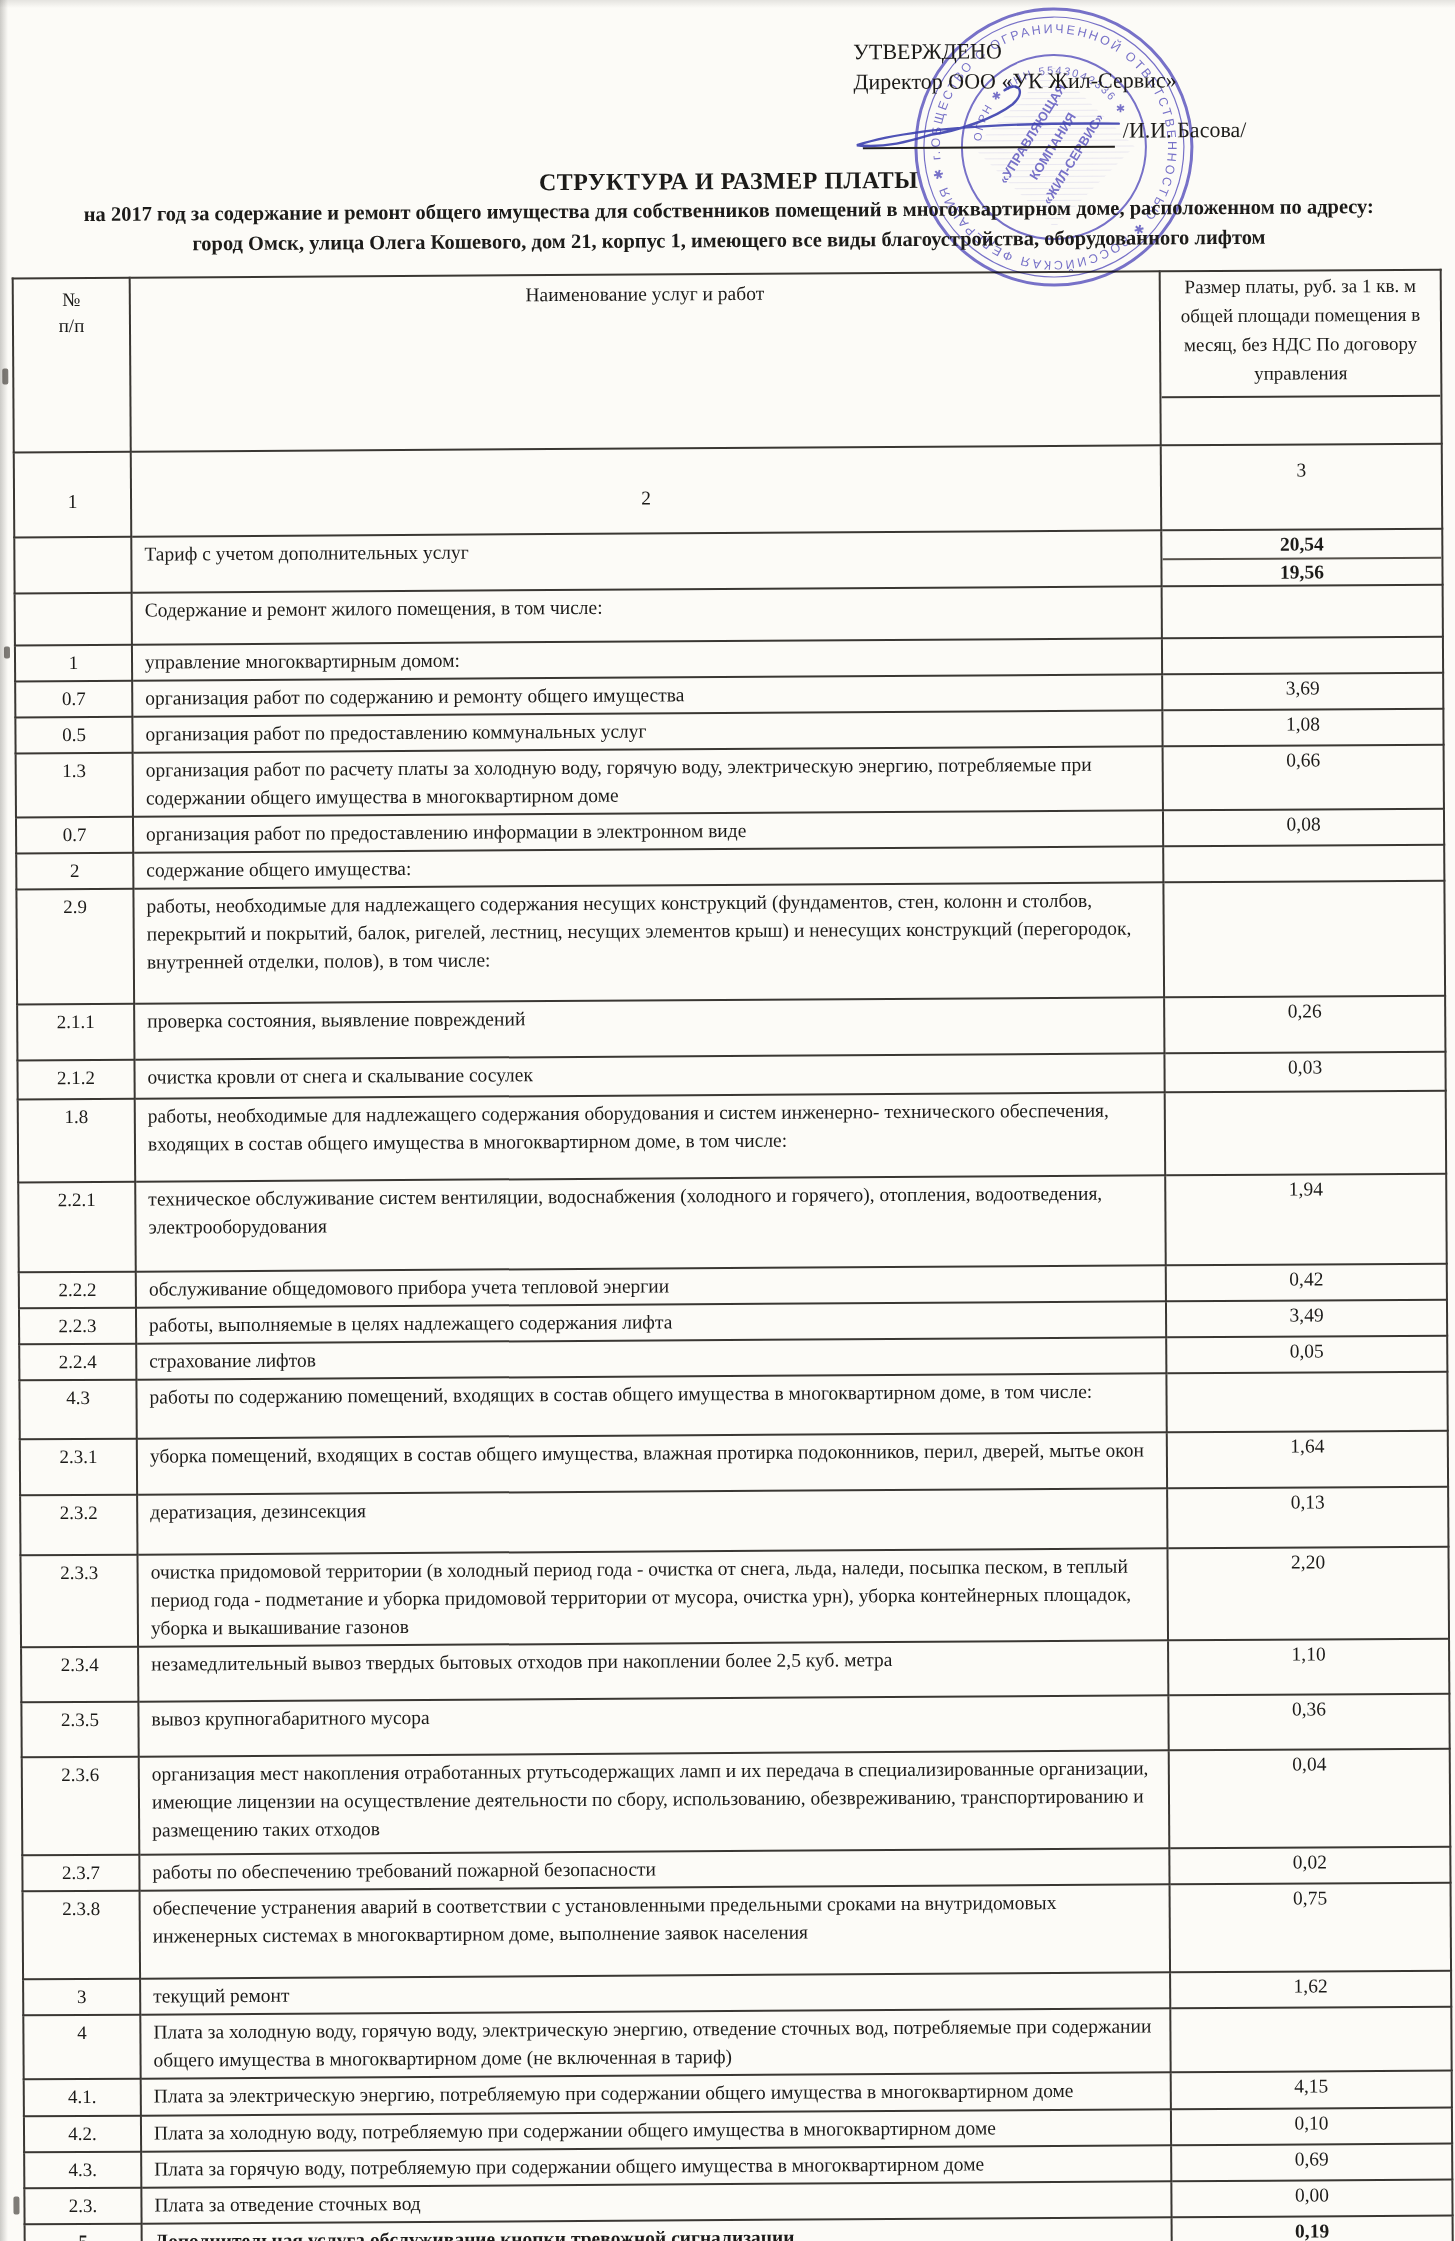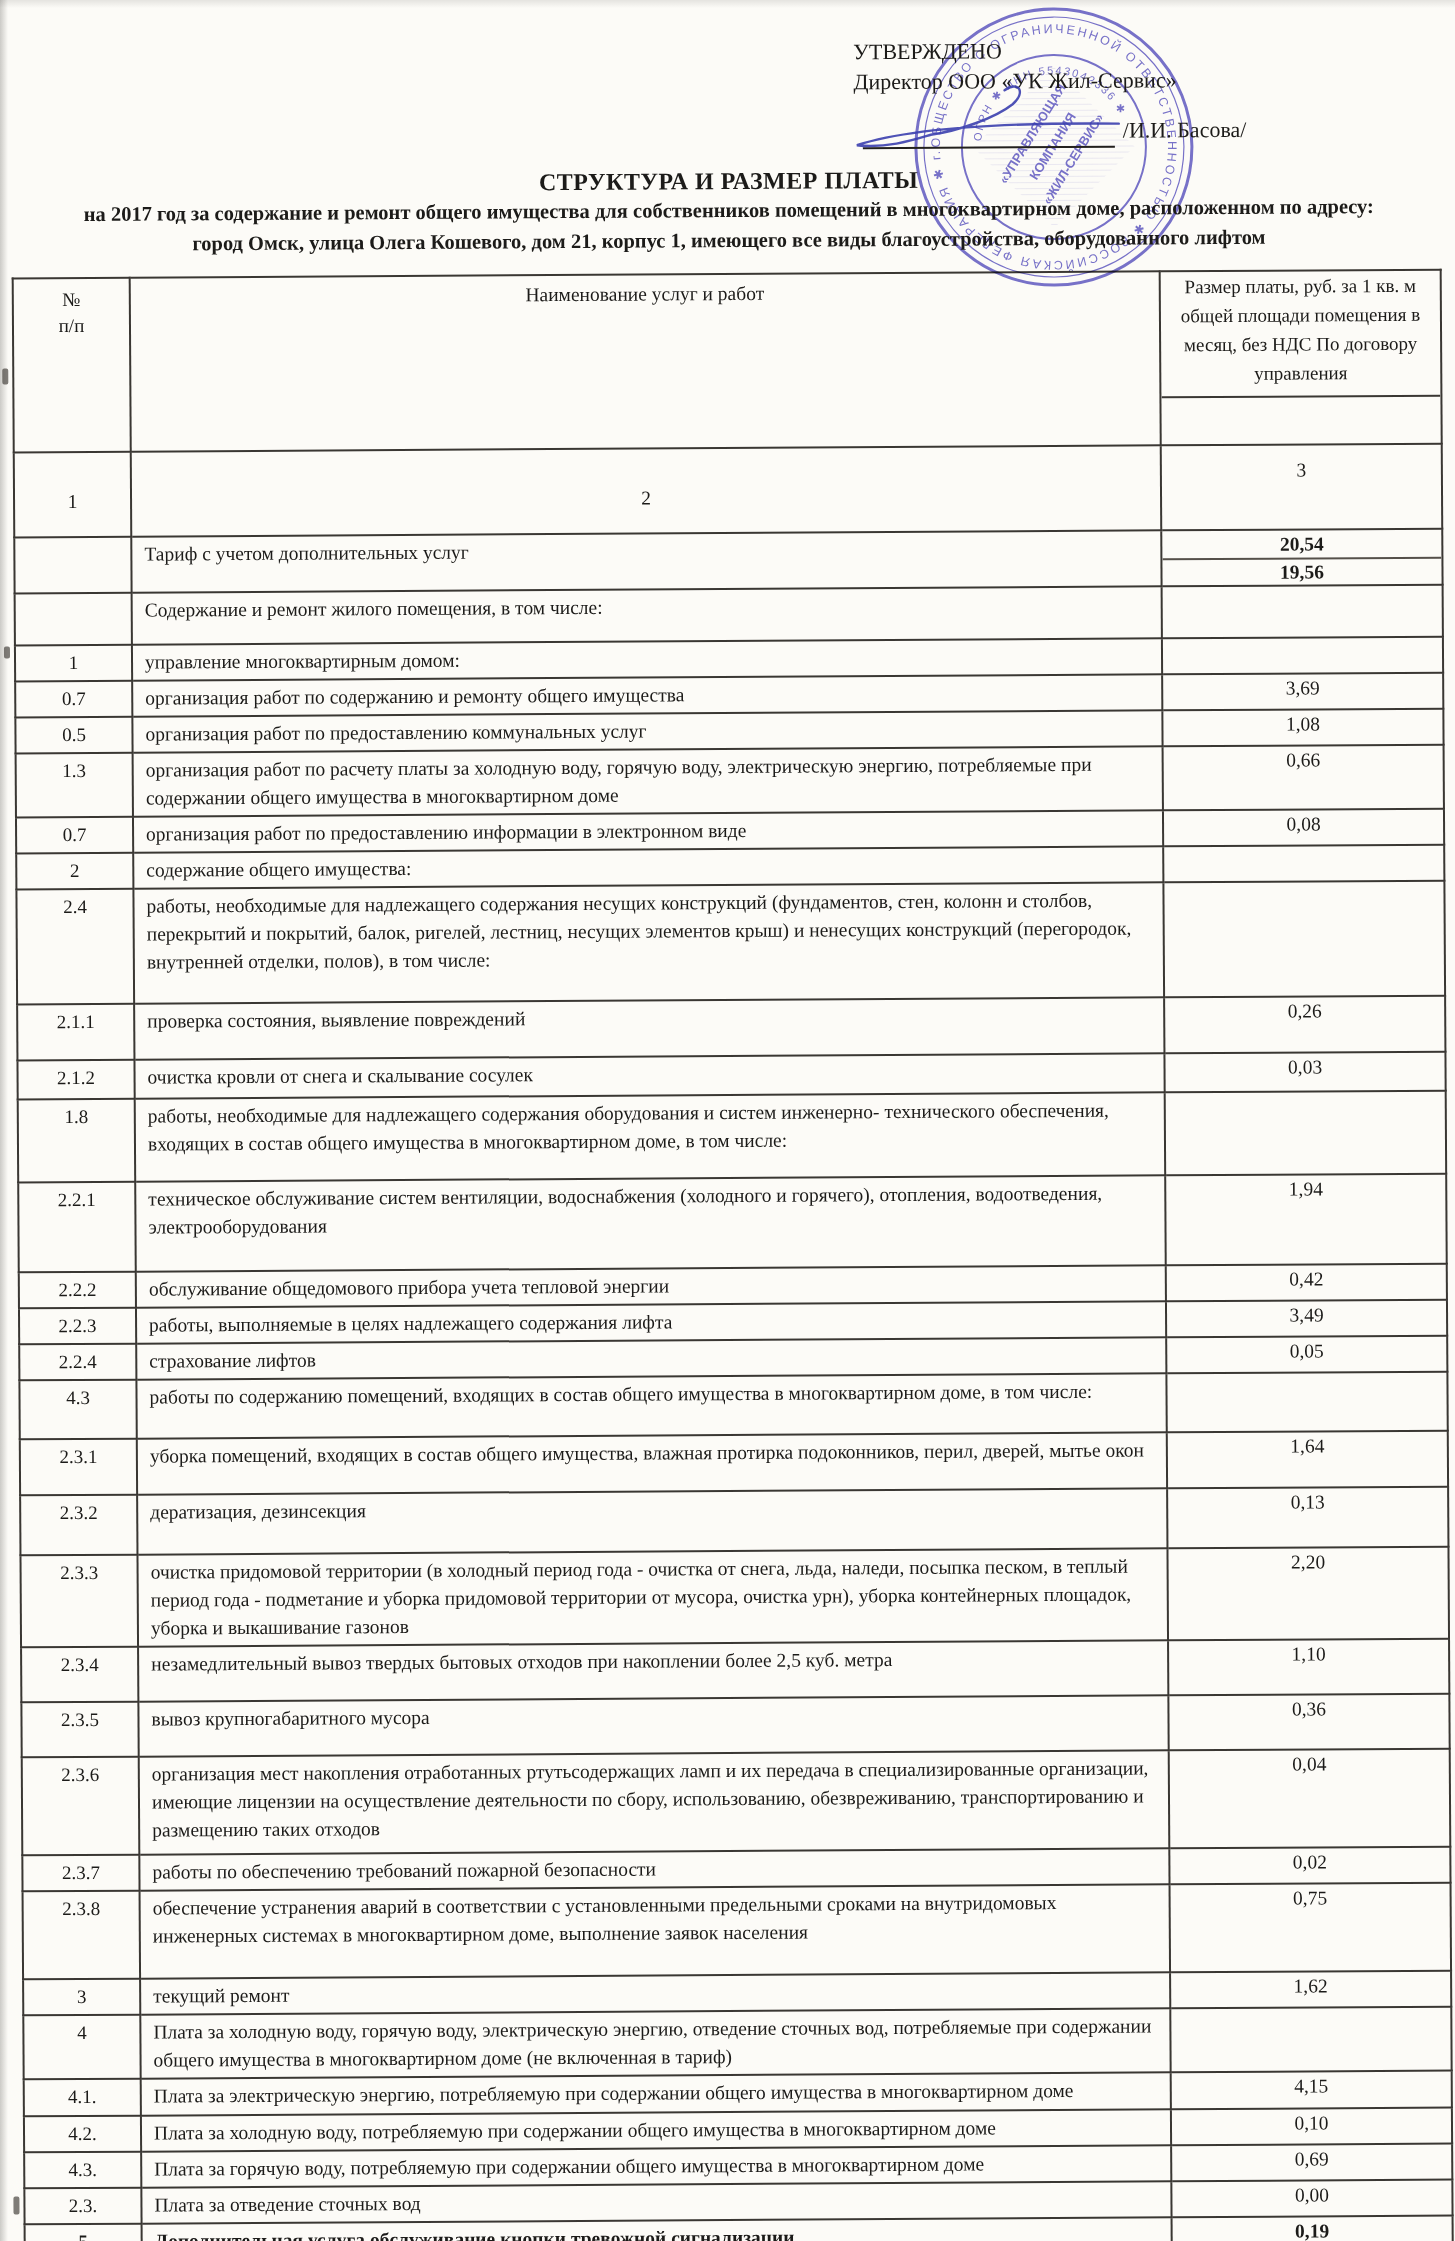--- a/index.html
+++ b/index.html
@@ -196,21 +196,21 @@
             </td>
   </tr>
           <tr style="height: 29px;">
     <td class="c-num">2</td>
     <td class="c-name">содержание общего имущества:</td>
     <td class="c-val">
               <div class="v1"></div>
             </td>
   </tr>
           <tr style="height: 115px;">
-    <td class="c-num">2.4</td>
+    <td class="c-num">2.9</td>
     <td class="c-name">работы, необходимые для надлежащего содержания несущих конструкций (фундаментов, стен, колонн и столбов, перекрытий и покрытий, балок, ригелей, лестниц, несущих элементов крыш) и ненесущих конструкций (перегородок, внутренней отделки, полов), в том числе:</td>
     <td class="c-val">
               <div class="v1"></div>
             </td>
   </tr>
           <tr style="height: 56px;">
     <td class="c-num">2.1.1</td>
     <td class="c-name">проверка состояния, выявление повреждений</td>
     <td class="c-val">
               <div class="v1">0,26</div>

